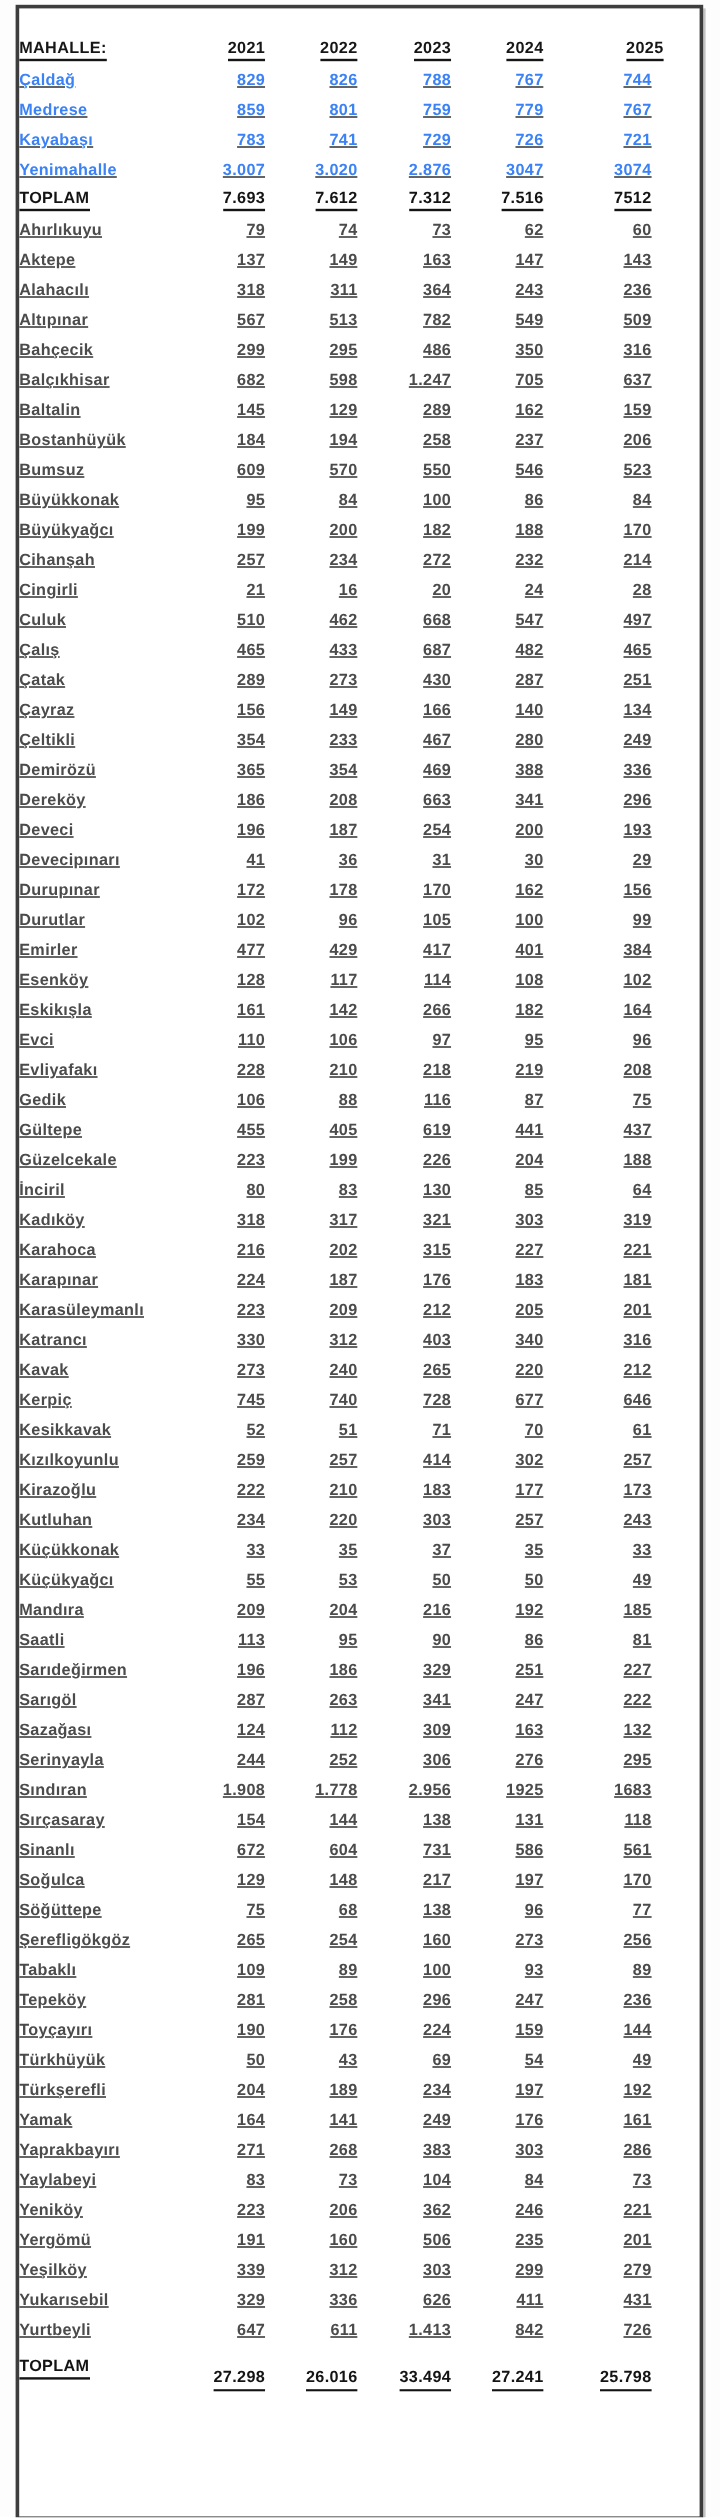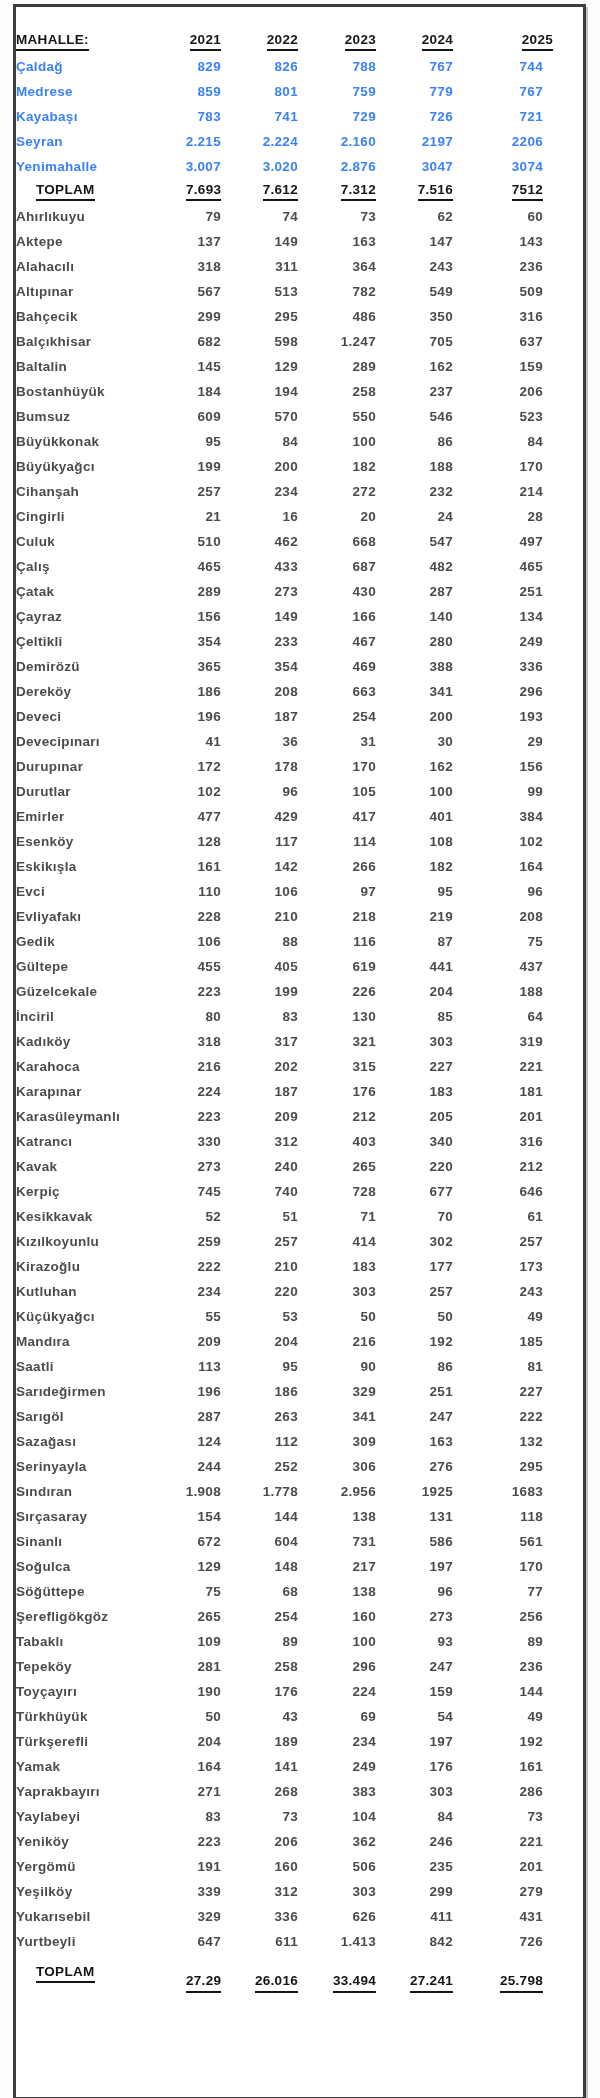--- a/index.html
+++ b/index.html
@@ -17,20 +17,21 @@
     border:3px solid #3d3d3d;
     background:#fff;
     box-shadow:2px 3px 0 #c3c3c3;
     padding-top:22px;
     box-sizing:content-box;
   }
   table.pop{
     border-collapse:collapse;
     table-layout:fixed;
     width:100%;
+    text-decoration:underline;
   }
   table.pop col.c-name{width:150px;}
   table.pop col.c-y1{width:55px;}
   table.pop col.c-y2{width:77px;}
   table.pop col.c-y3{width:78px;}
   table.pop col.c-y4{width:77px;}
   table.pop col.c-y5{width:130px;}
   table.pop tr{height:25px;}
   table.pop th,table.pop td{
     padding:0;
@@ -42,21 +43,21 @@
     vertical-align:middle;
   }
   .name-cell{text-align:left;padding-left:18px;}
   .num-cell{text-align:right;padding-right:16px;}
   td.num-cell.last,th.num-cell.last{padding-right:40px;}
   th.num-cell{padding-right:6px;}
   th.num-cell.last{padding-right:30px;}
   tr.hdr th{color:#161616;}
   tr.top-row td{color:#3b82f6;}
   tr.village td{color:#4b4b4b;}
-  tr.total-row td{color:#141414;padding-left:20px;}
+  tr.total-row td{color:#141414;}
   .u{
     display:inline-block;
     border-bottom:2px solid currentColor;
     padding-bottom:1px;
     line-height:1.1;
   }
   .uu{
     display:inline-block;
     border-bottom:2px solid currentColor;
     padding-bottom:2px;
@@ -108,28 +109,20 @@
           </tr>
           <tr class="top-row">
             <td class="name-cell"><span>Kayabaşı</span></td>
             <td class="num-cell"><span>783</span></td>
             <td class="num-cell"><span>741</span></td>
             <td class="num-cell"><span>729</span></td>
             <td class="num-cell"><span>726</span></td>
             <td class="num-cell last"><span>721</span></td>
           </tr>
           <tr class="top-row">
-            <td class="name-cell"><span>Seyran</span></td>
-            <td class="num-cell"><span>2.215</span></td>
-            <td class="num-cell"><span>2.224</span></td>
-            <td class="num-cell"><span>2.160</span></td>
-            <td class="num-cell"><span>2197</span></td>
-            <td class="num-cell last"><span>2206</span></td>
-          </tr>
-          <tr class="top-row">
             <td class="name-cell"><span>Yenimahalle</span></td>
             <td class="num-cell"><span>3.007</span></td>
             <td class="num-cell"><span>3.020</span></td>
             <td class="num-cell"><span>2.876</span></td>
             <td class="num-cell"><span>3047</span></td>
             <td class="num-cell last"><span>3074</span></td>
           </tr>
           <tr class="total-row">
             <td class="name-cell"><span class="u">TOPLAM</span></td>
             <td class="num-cell"><span class="u">7.693</span></td>
@@ -484,20 +477,28 @@
           </tr>
           <tr class="village">
             <td class="name-cell"><span>Kutluhan</span></td>
             <td class="num-cell"><span>234</span></td>
             <td class="num-cell"><span>220</span></td>
             <td class="num-cell"><span>303</span></td>
             <td class="num-cell"><span>257</span></td>
             <td class="num-cell last"><span>243</span></td>
           </tr>
           <tr class="village">
+            <td class="name-cell"><span>Küçükkonak</span></td>
+            <td class="num-cell"><span>33</span></td>
+            <td class="num-cell"><span>35</span></td>
+            <td class="num-cell"><span>37</span></td>
+            <td class="num-cell"><span>35</span></td>
+            <td class="num-cell last"><span>33</span></td>
+          </tr>
+          <tr class="village">
             <td class="name-cell"><span>Küçükyağcı</span></td>
             <td class="num-cell"><span>55</span></td>
             <td class="num-cell"><span>53</span></td>
             <td class="num-cell"><span>50</span></td>
             <td class="num-cell"><span>50</span></td>
             <td class="num-cell last"><span>49</span></td>
           </tr>
           <tr class="village">
             <td class="name-cell"><span>Mandıra</span></td>
             <td class="num-cell"><span>209</span></td>

